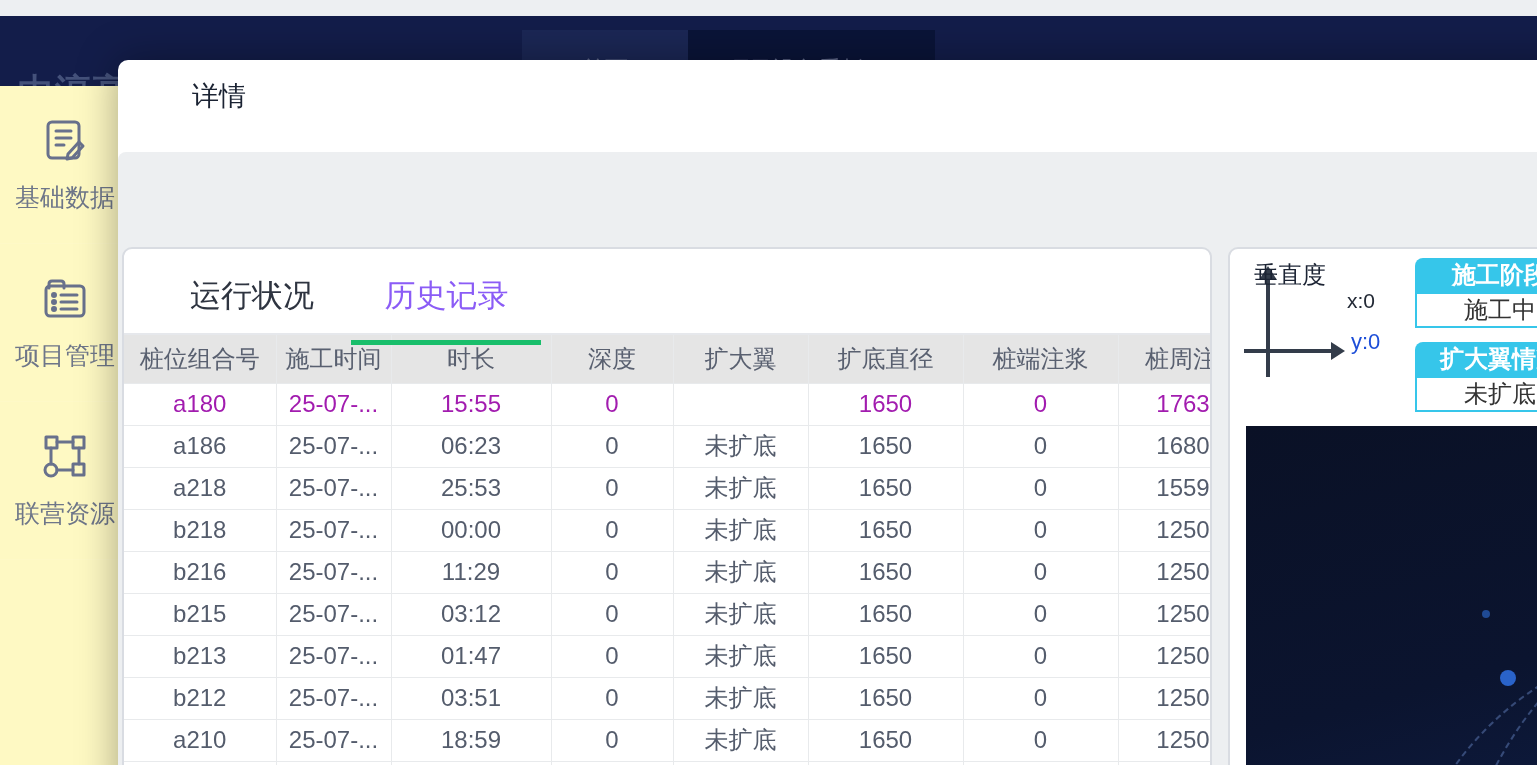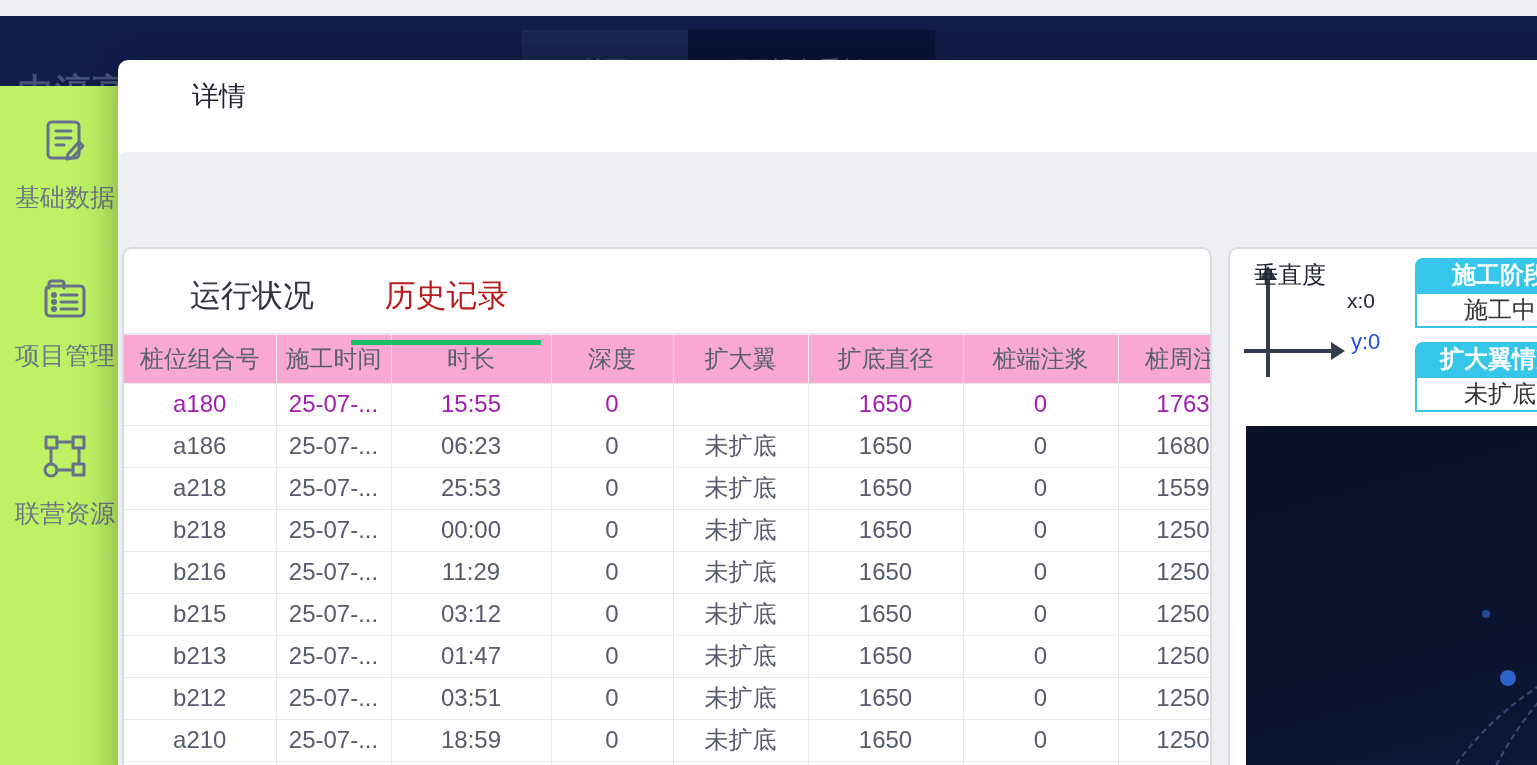--- a/index.html
+++ b/index.html
@@ -9,42 +9,42 @@
 
   
   .topstrip { position:absolute; left:0; top:0; width:1537px; height:16px; background:#edeff2; }
   .appheader { position:absolute; left:0; top:16px; width:1537px; height:70px; background:#131d4a; }
   .apptitle { position:absolute; left:18px; top:12px; font-size:36px; font-weight:bold; color:#44517a; letter-spacing:1px; white-space:nowrap;margin-top:40px; }
   .htab { position:absolute; top:14px; height:56px; text-align:center; font-size:23px; color:#636b8c; }
   .htab .htab-label { display:inline-block; margin-top:24px; white-space:nowrap; }
   .htab-home { left:522px; width:166px; background:#1b2755; }
   .htab-active { left:688px; width:247px; background:#0a1438; }
   .close-circle { display:inline-block; vertical-align:-4px; margin-left:6px; width:26px; height:26px; border-radius:50%; background:#8b919d; color:#10183c; font-size:17px; line-height:26px; text-align:center; font-weight:bold; }
-  .sidebar { position:absolute; left:0; top:86px; width:130px; height:679px; background:#bef264; }
+  .sidebar { position:absolute; left:0; top:86px; width:130px; height:679px; background:#fef9c3; }
   .side-item { width:130px; height:158px; display:flex; flex-direction:column; align-items:center; justify-content:center; gap:13px; border-bottom:1px solid rgba(255,255,255,0.07); cursor:pointer; }
   .side-item svg { width:48px; height:48px; stroke:#68718c; fill:none; stroke-width:3; stroke-linecap:round; stroke-linejoin:round; }
   .side-label { font-size:25px; color:#6e7689; white-space:nowrap; }
 
   
   .modal { position:absolute; left:118px; top:60px; width:1460px; height:745px; background:#fff; border-radius:10px 0 0 0; box-shadow:0 0 40px rgba(0,0,0,.35); }
   .modal-title { position:absolute; left:30px; top:18px; font-size:27px; color:#1b2333;margin-left:44px; }
   .modal-body { position:absolute; left:0; top:92px; right:0; bottom:0; background:#edeff1; border-radius:8px 0 0 0; }
 
   .card { position:absolute; background:#fff; border:2px solid #d9dce2; border-radius:10px; overflow:hidden; }
   .card-table { left:4px; top:95px; width:1090px; height:542px; }
   .panel-right { left:1110px; top:95px; width:360px; height:660px; }
 
   
   .tabsbar { position:relative; height:86px; border-bottom:2px solid #e6e8ec; padding-left:33px; white-space:nowrap; }
   .tab { position:relative; display:inline-block; padding:4px 33px; line-height:86px; font-size:31px; color:#2e3440; cursor:pointer; }
-  .tab.active { color:#b91c1c;text-align:center; }
+  .tab.active { color:#8b5cf6;text-align:center; }
   .tab.active::after { content:""; position:absolute; left:0; right:0; bottom:-2px; height:5px; background:#19be6b; }
 
   table.grid { border-collapse:collapse; table-layout:fixed; width:1144px; font-size:24px; }
-  table.grid th { height:48px; background:#f9a8d4; color:#596070; font-weight:normal; text-align:center;
+  table.grid th { height:48px; background:#e5e5e5; color:#596070; font-weight:normal; text-align:center;
                   border-right:1px solid #e8eaec; border-bottom:1px solid #e8eaec; overflow:hidden; white-space:nowrap; }
   table.grid td { height:42px; color:#545c6c; text-align:center; border-right:1px solid #e8eaec; border-bottom:1px solid #e8eaec; overflow:hidden; white-space:nowrap; }
   table.grid tr.sel td { color:#a21caf; }
   table.grid tr { cursor:pointer; }
 
   
   .vert-label { position:absolute; left:24px; top:10px; font-size:24px; color:#1b2333; z-index:3; }
   .axis-v { position:absolute; left:36px; top:20px; width:4px; height:108px; background:#333c4a; }
   .axis-v::before { content:""; position:absolute; left:-7px; top:-12px; border:9px solid transparent; border-bottom:14px solid #333c4a; }
   .axis-h { position:absolute; left:14px; top:100px; width:96px; height:4px; background:#333c4a; }

